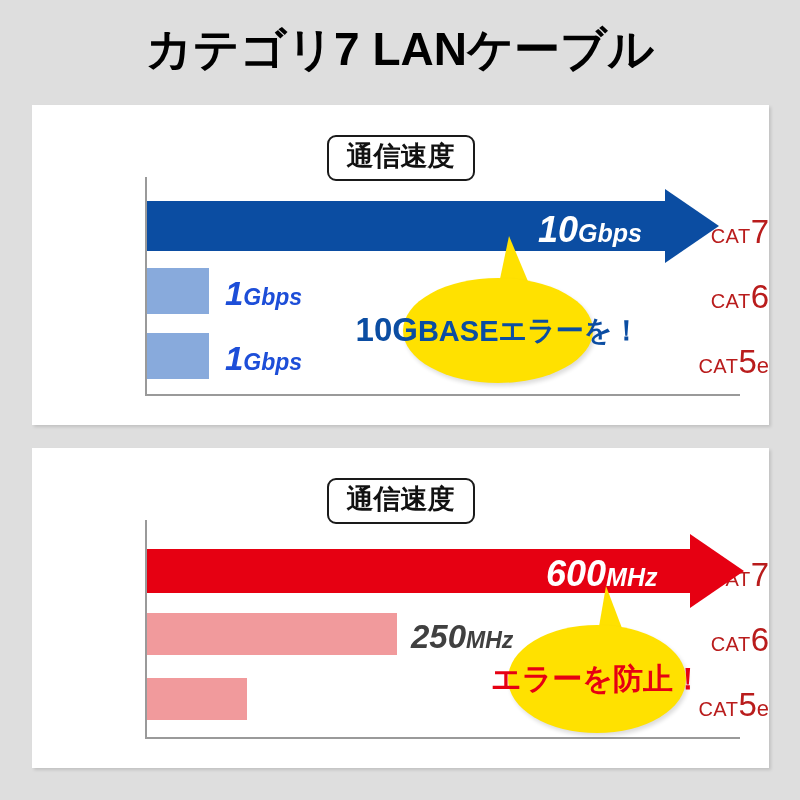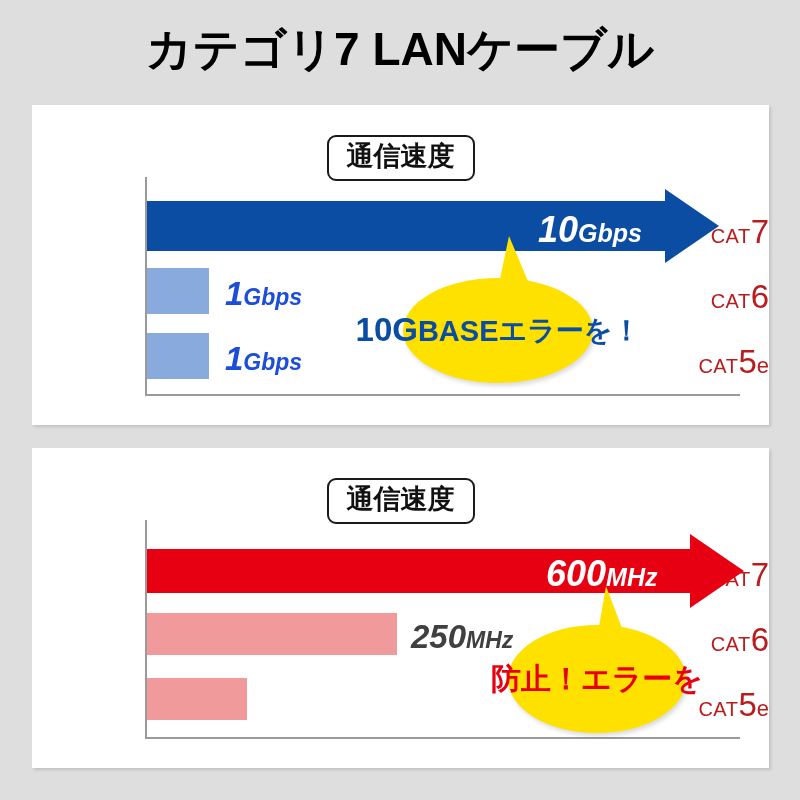--- a/index.html
+++ b/index.html
@@ -232,17 +232,17 @@
     <div class="val-label val-on-bar" style="left:514px; top:108px;">
       <span class="v-num">600</span><span class="v-unit">MHz</span>
     </div>
     <div class="val-label val-red-lite" style="left:379px; top:172px;">
       <span class="v-num">250</span><span class="v-unit">MHz</span>
     </div>
   </div>
 
   <div class="balloon-tail" id="tail-error"></div>
   <div class="balloon" id="balloon-error">
+    <div class="b-line b-line-1">エラーを</div>
     <div class="b-line b-line-2">防止！</div>
-    <div class="b-line b-line-1">エラーを</div>
   </div>
 
 </div>
 
 </body></html>

